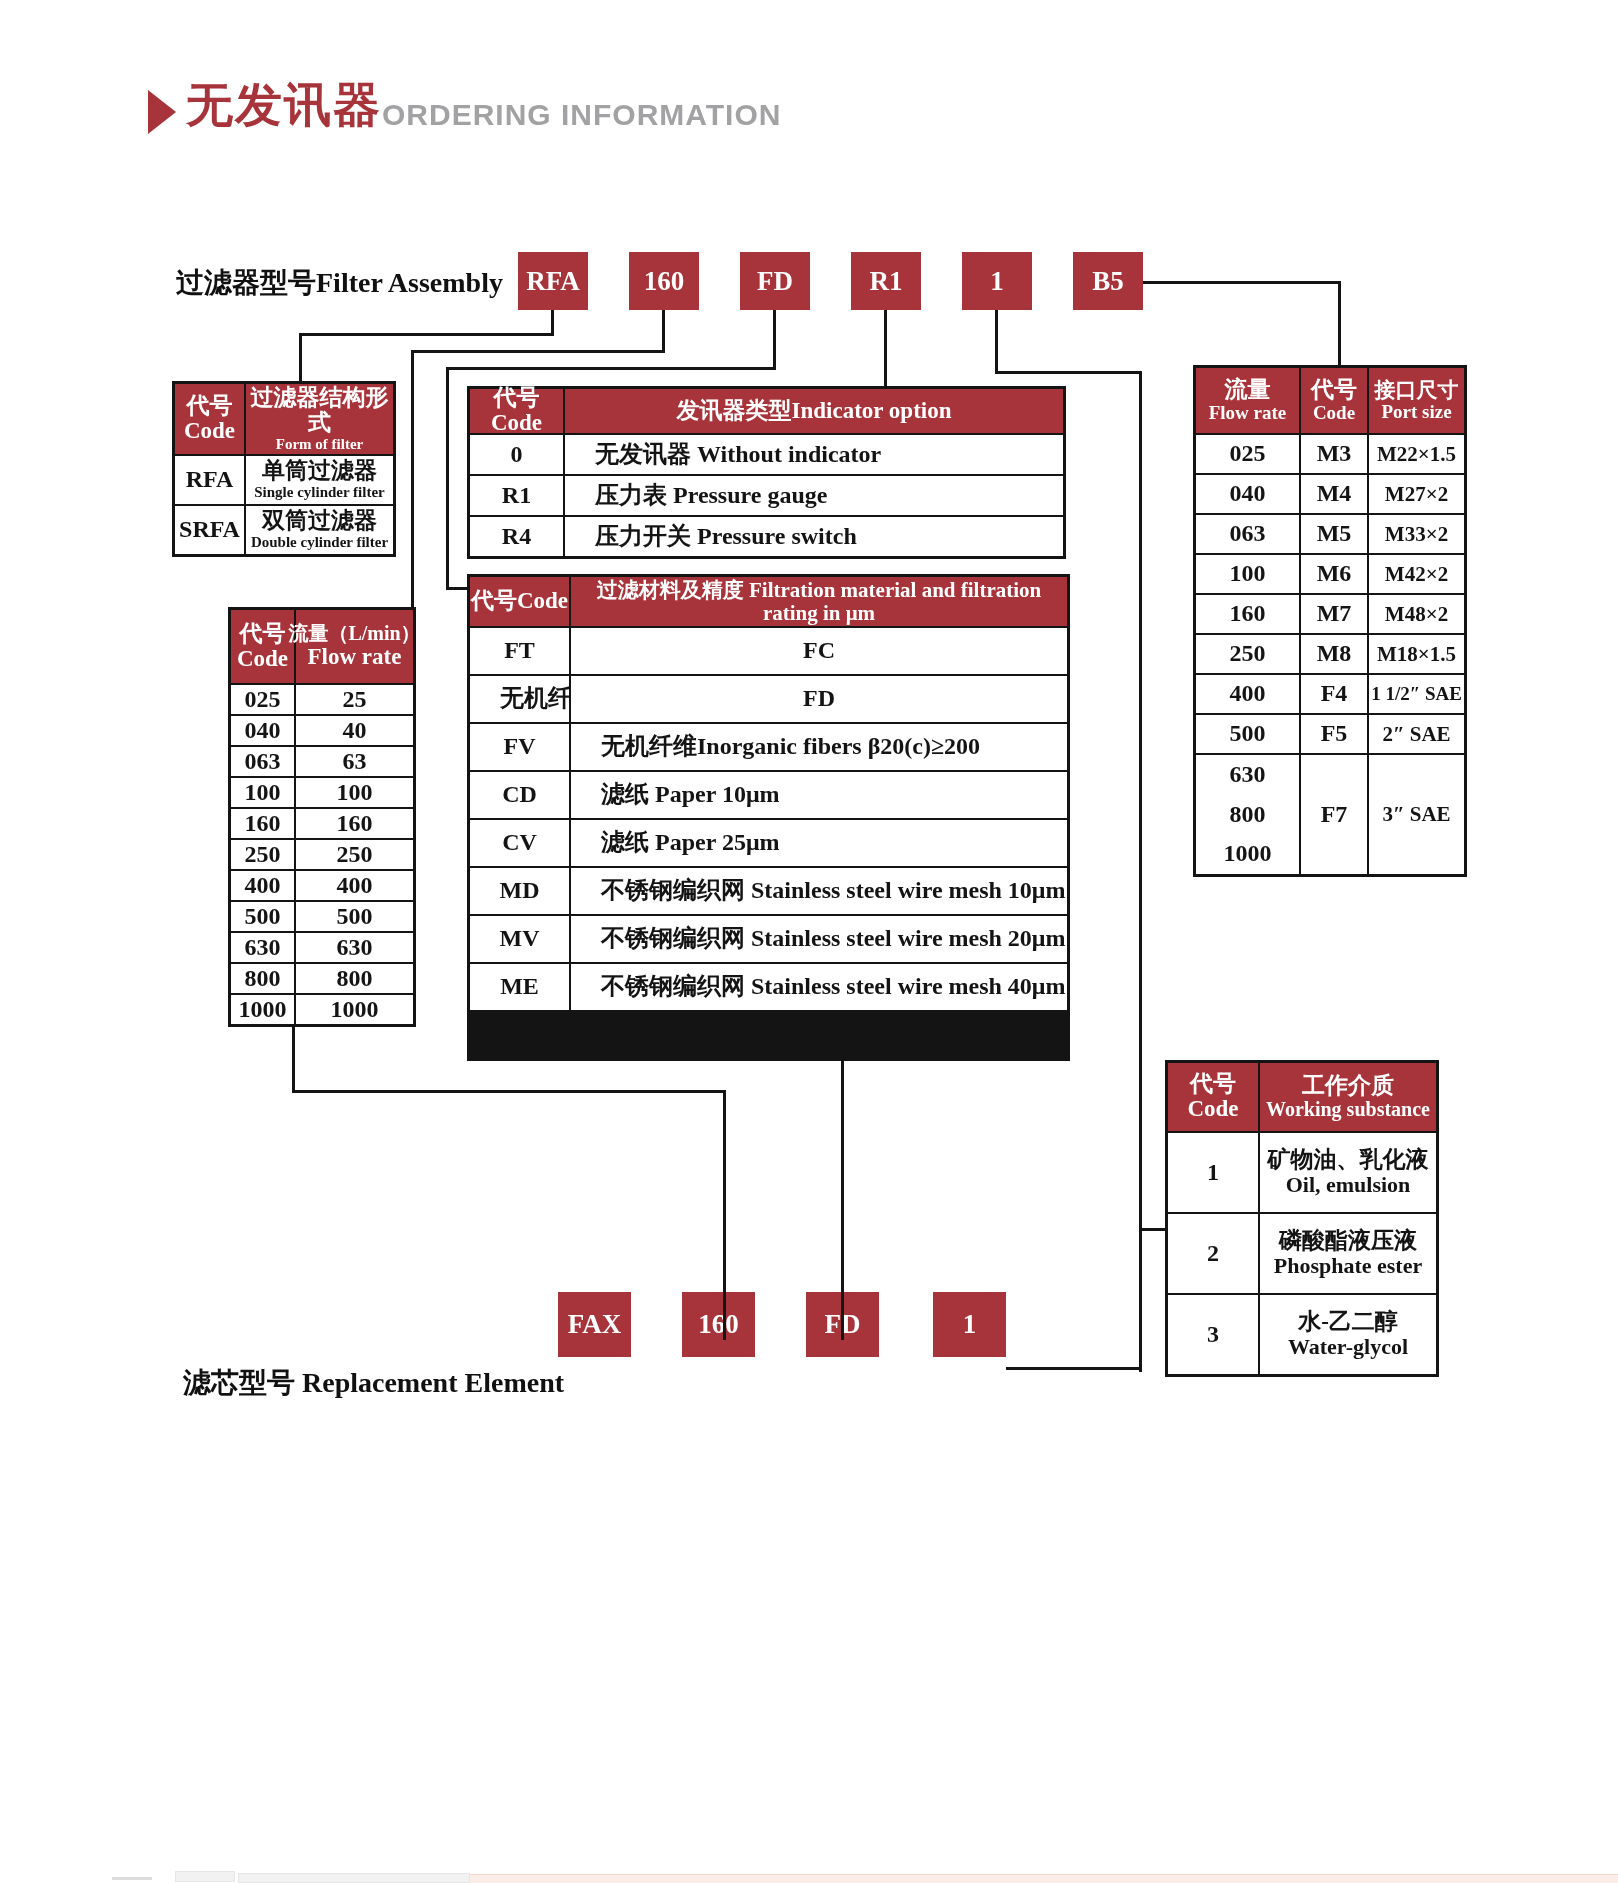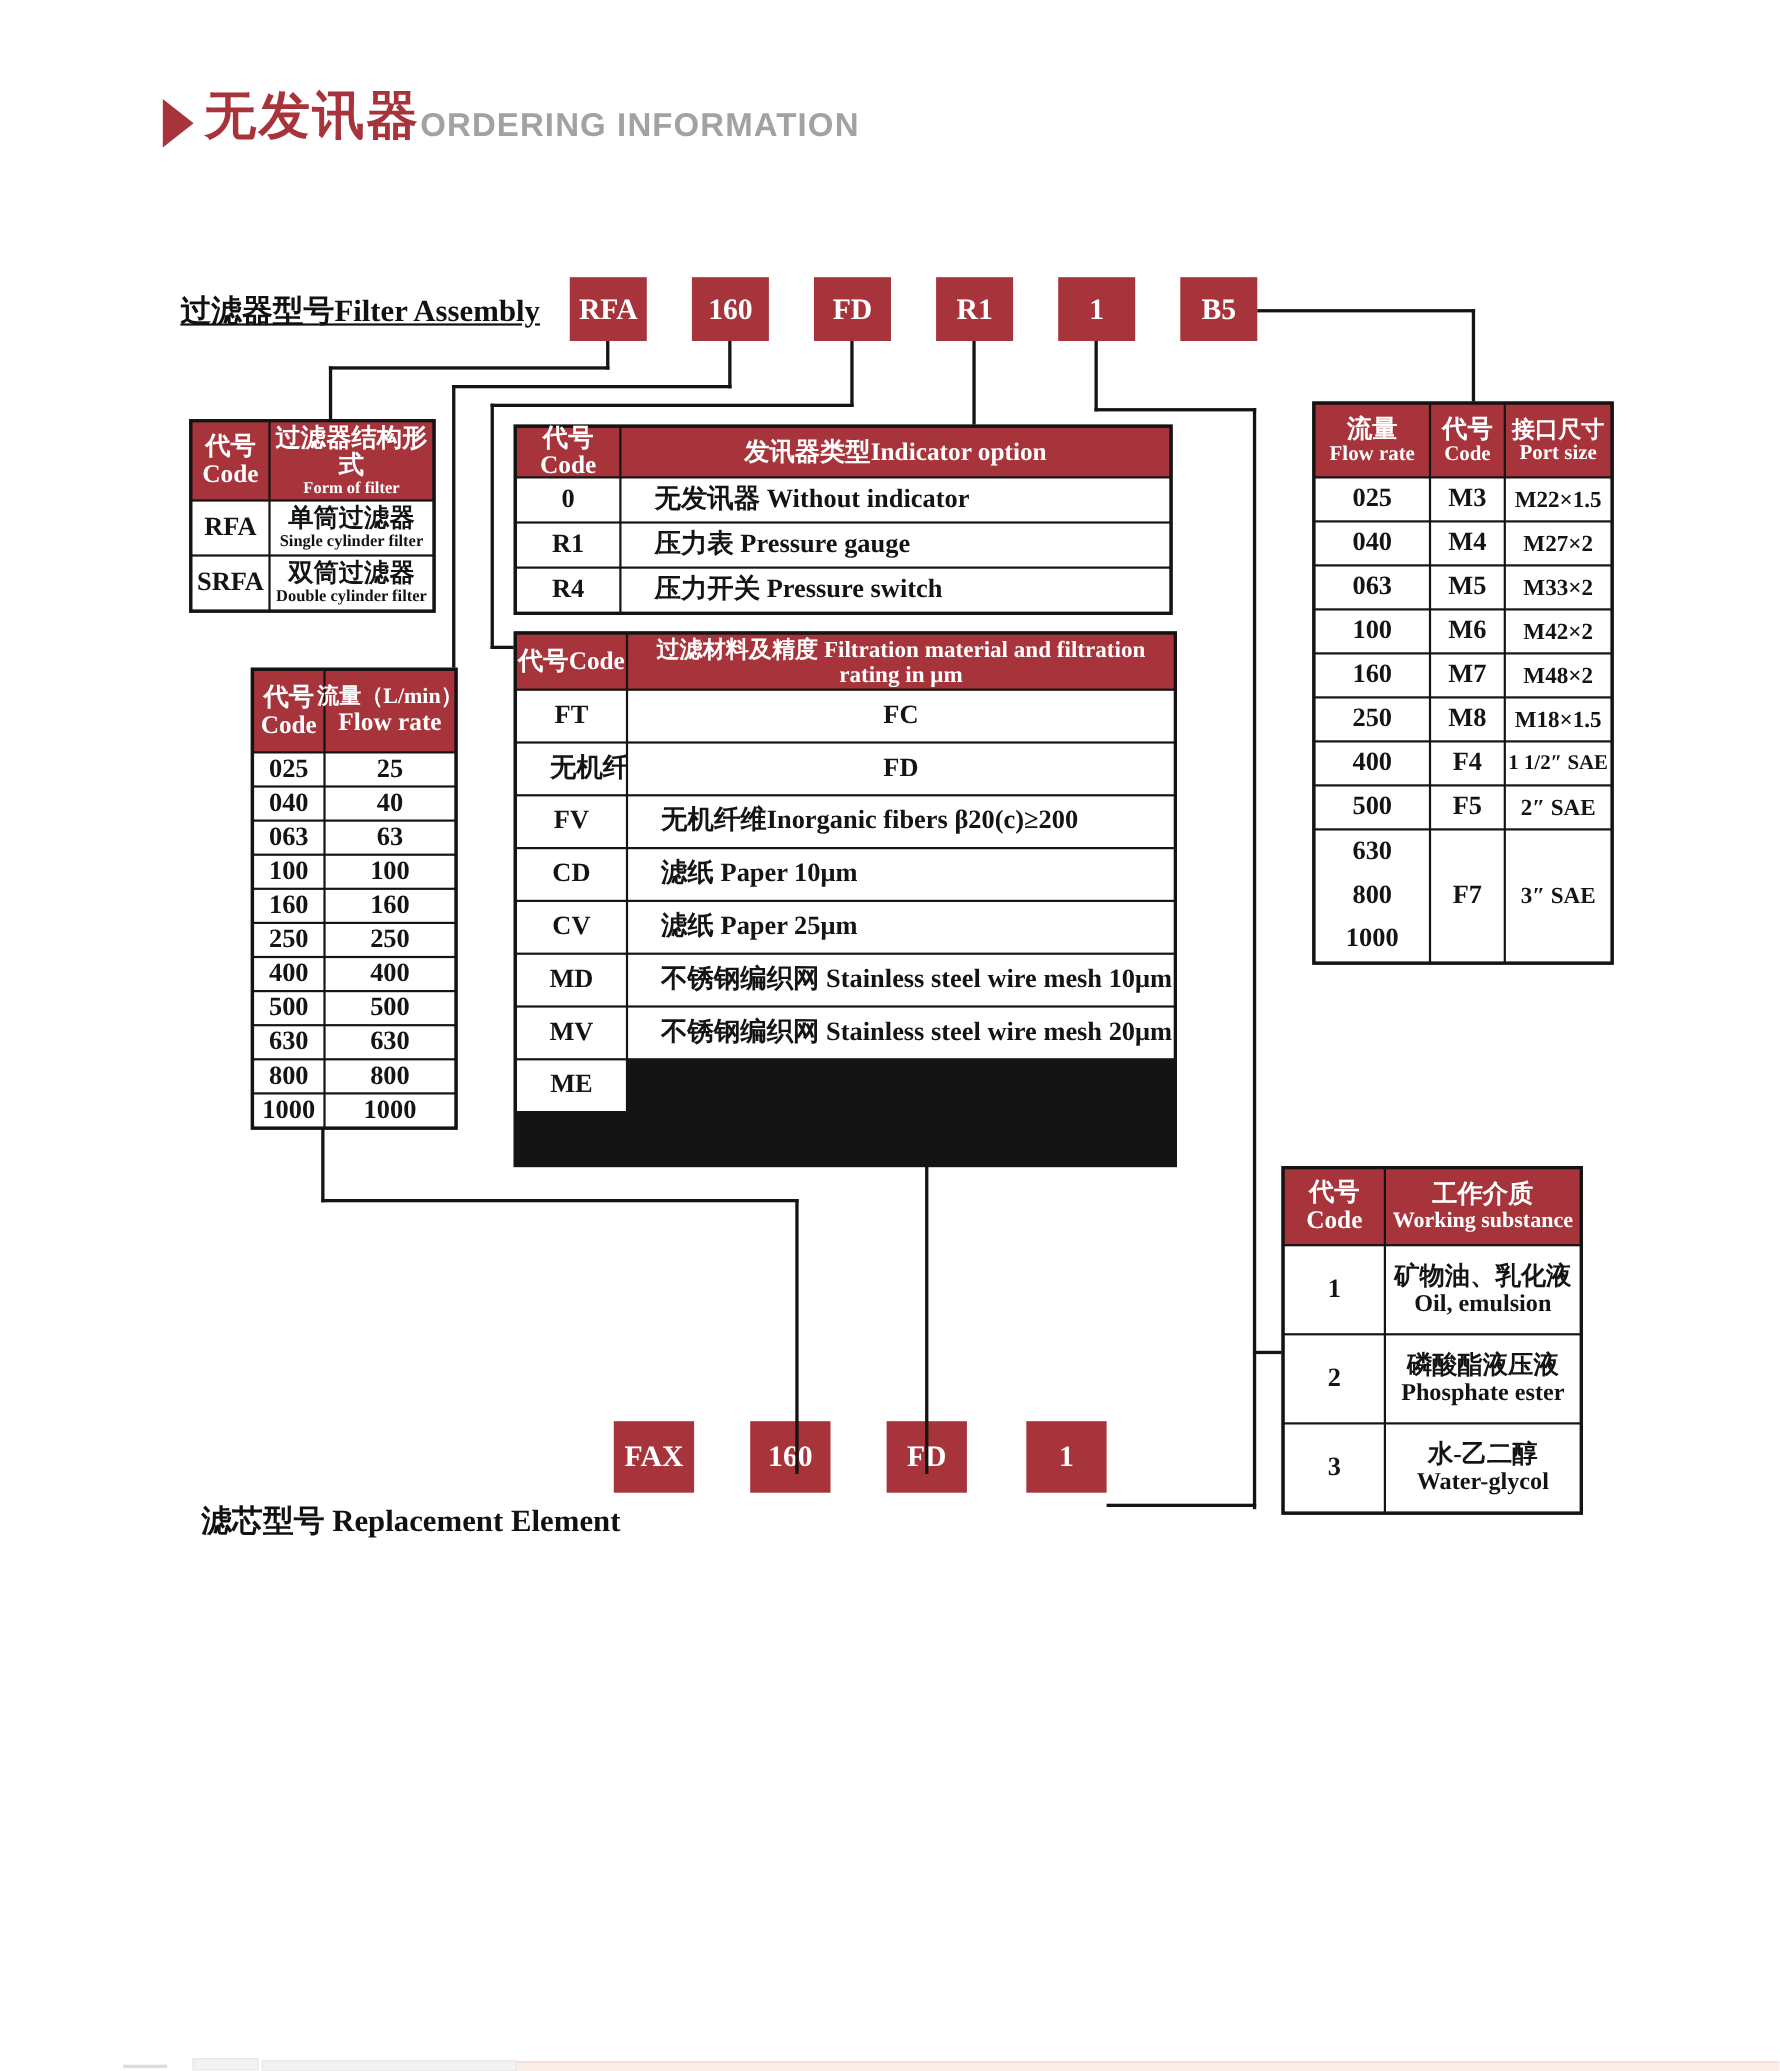--- a/index.html
+++ b/index.html
@@ -9,21 +9,21 @@
   
   .title-arrow{position:absolute;left:148px;top:90px;width:0;height:0;
     border-left:28px solid #A8343B;border-top:22px solid transparent;border-bottom:22px solid transparent;}
   .title-zh{position:absolute;left:186px;top:74px;font-family:"Liberation Sans",sans-serif;
     font-weight:bold;font-size:47px;color:#A8343B;letter-spacing:2px;}
   .title-en{position:absolute;left:382px;top:98px;font-family:"Liberation Sans",sans-serif;
     font-weight:bold;font-size:30px;color:#A2A2A4;letter-spacing:1px;}
 
   
   .row-label{position:absolute;font-weight:bold;font-size:28px;color:#111;white-space:nowrap;}
-  #label-assembly{left:164px;top:264px;text-decoration:underline;}
+  #label-assembly{left:176px;top:264px;}
   #label-element{left:183px;top:1364px;}
 
   
   .codebox{position:absolute;background:#A8343B;color:#ffffff;font-weight:bold;font-size:27px;
     display:flex;align-items:center;justify-content:center;}
   .codebox.top{width:70px;height:58px;top:252px;}
   .codebox.bot{width:73px;height:65px;top:1292px;}
 
   
   .vline,.hline{position:absolute;background:#141414;}
@@ -206,20 +206,23 @@
       </div>
     <div class="cell">
         <span class="big">MV</span>
       </div>
     <div class="cell left">
         <span class="desc">不锈钢编织网  Stainless steel wire mesh 20μm</span>
       </div>
     <div class="cell">
         <span class="big">ME</span>
       </div>
+    <div class="cell left">
+        <span class="desc">不锈钢编织网  Stainless steel wire mesh 40μm</span>
+      </div>
   </div>
 
   <div class="tbl" id="flow-table">
     <div class="cell hd">
       <span class="zh">代号</span>
       <span class="zh">Code</span>
     </div>
     <div class="cell hd">
       <span class="zh" style="font-size:20px;white-space:nowrap">流量（L/min）</span>
       <span class="zh">Flow rate</span>

